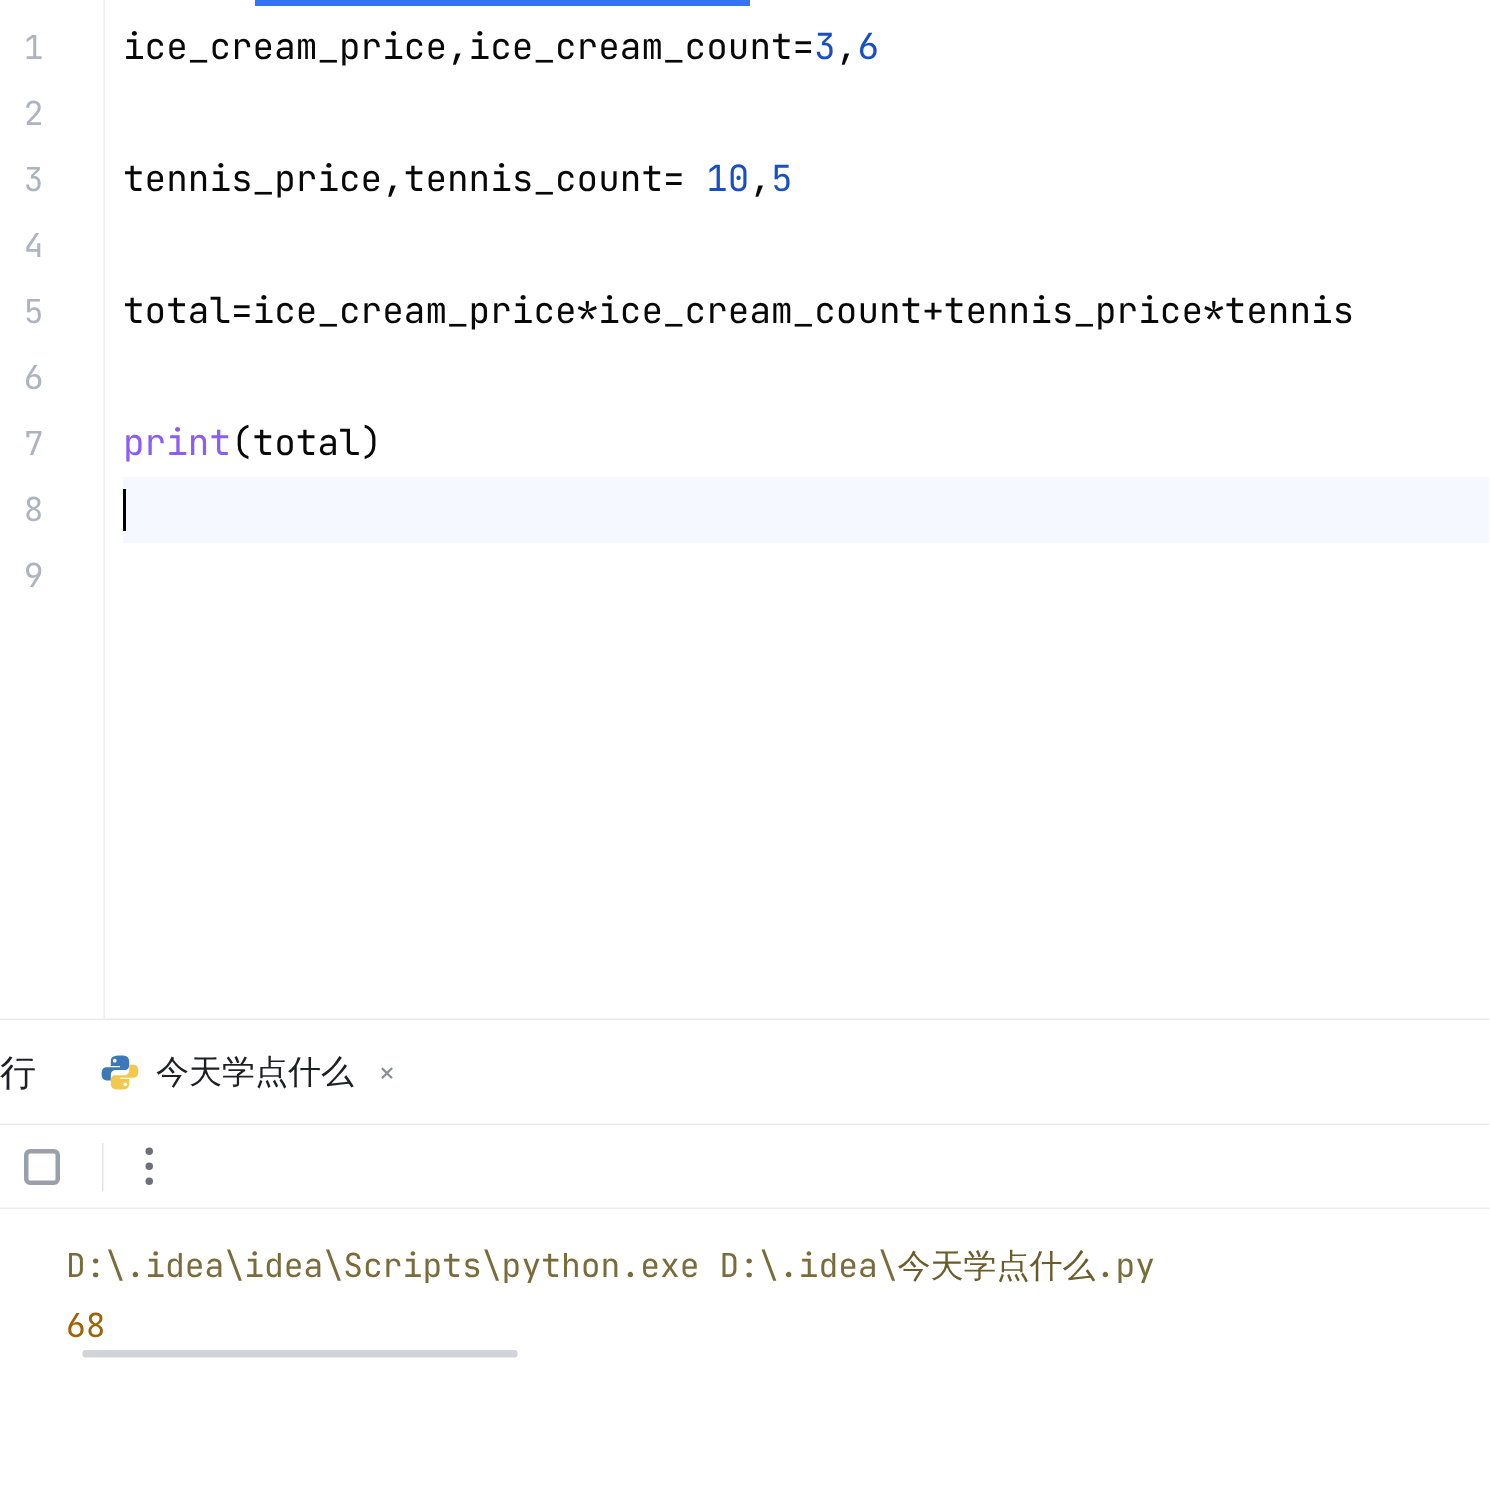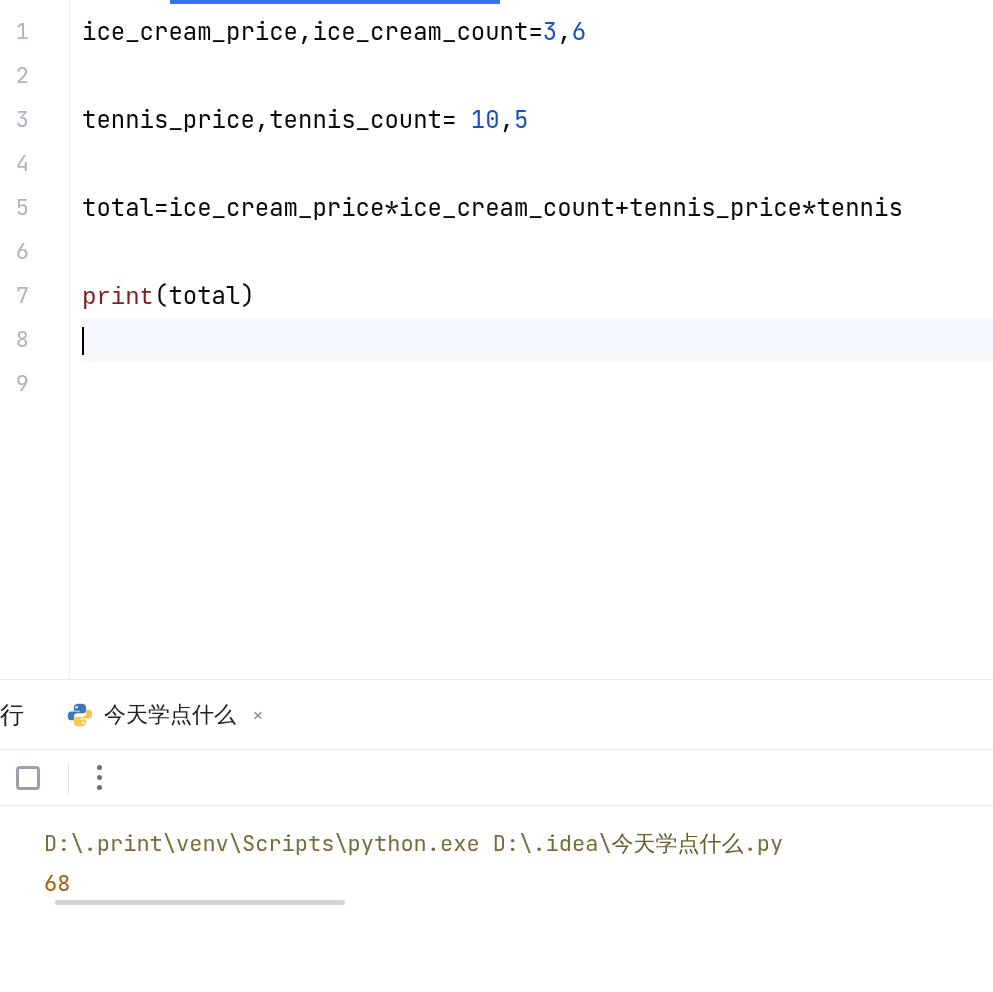--- a/index.html
+++ b/index.html
@@ -53,21 +53,21 @@
     position: relative;
   }
   .code .line {
     height: 44px;
     line-height: 44px;
   }
   .code .line.current {
     background: #f5f8fe;
   }
   .tok-num { color: #1750c4; }
-  .tok-builtin { color: #7f1d1d; font-family: Liberation Mono, monospace; }
+  .tok-builtin { color: #8b5cf6; }
   .tok-plain { color: #080808; }
   .caret {
     display: inline-block;
     width: 2px;
     height: 28px;
     background: #000;
     vertical-align: middle;
     margin-left: 0px;
   }
 
@@ -205,17 +205,17 @@
     <div class="stop-square"></div>
     <div class="divider-v"></div>
     <div class="kebab">
       <span></span>
         <span></span>
         <span></span>
     </div>
   </div>
 
   <div class="console">
-    <div class="cmd"><span>D:\.print\venv\Scripts\python.exe D:\.idea\</span><span class="cjk2">今天学点什么</span><span>.py</span></div>
+    <div class="cmd"><span>D:\.idea\idea\Scripts\python.exe D:\.idea\</span><span class="cjk2">今天学点什么</span><span>.py</span></div>
     <div class="out">68</div>
   </div>
 
 </div>
 
 </body></html>

